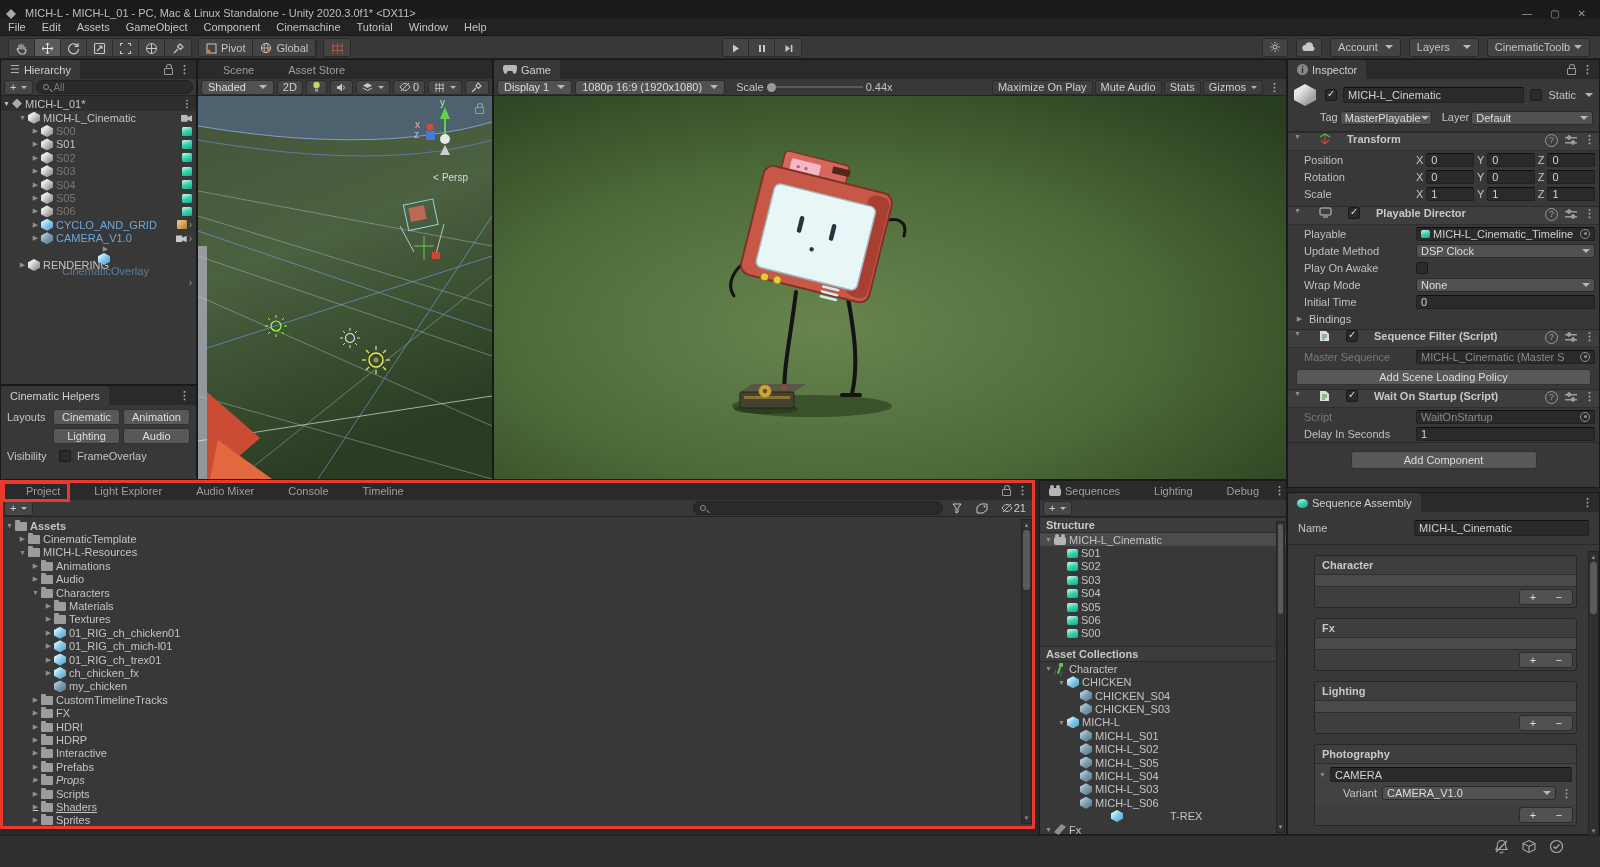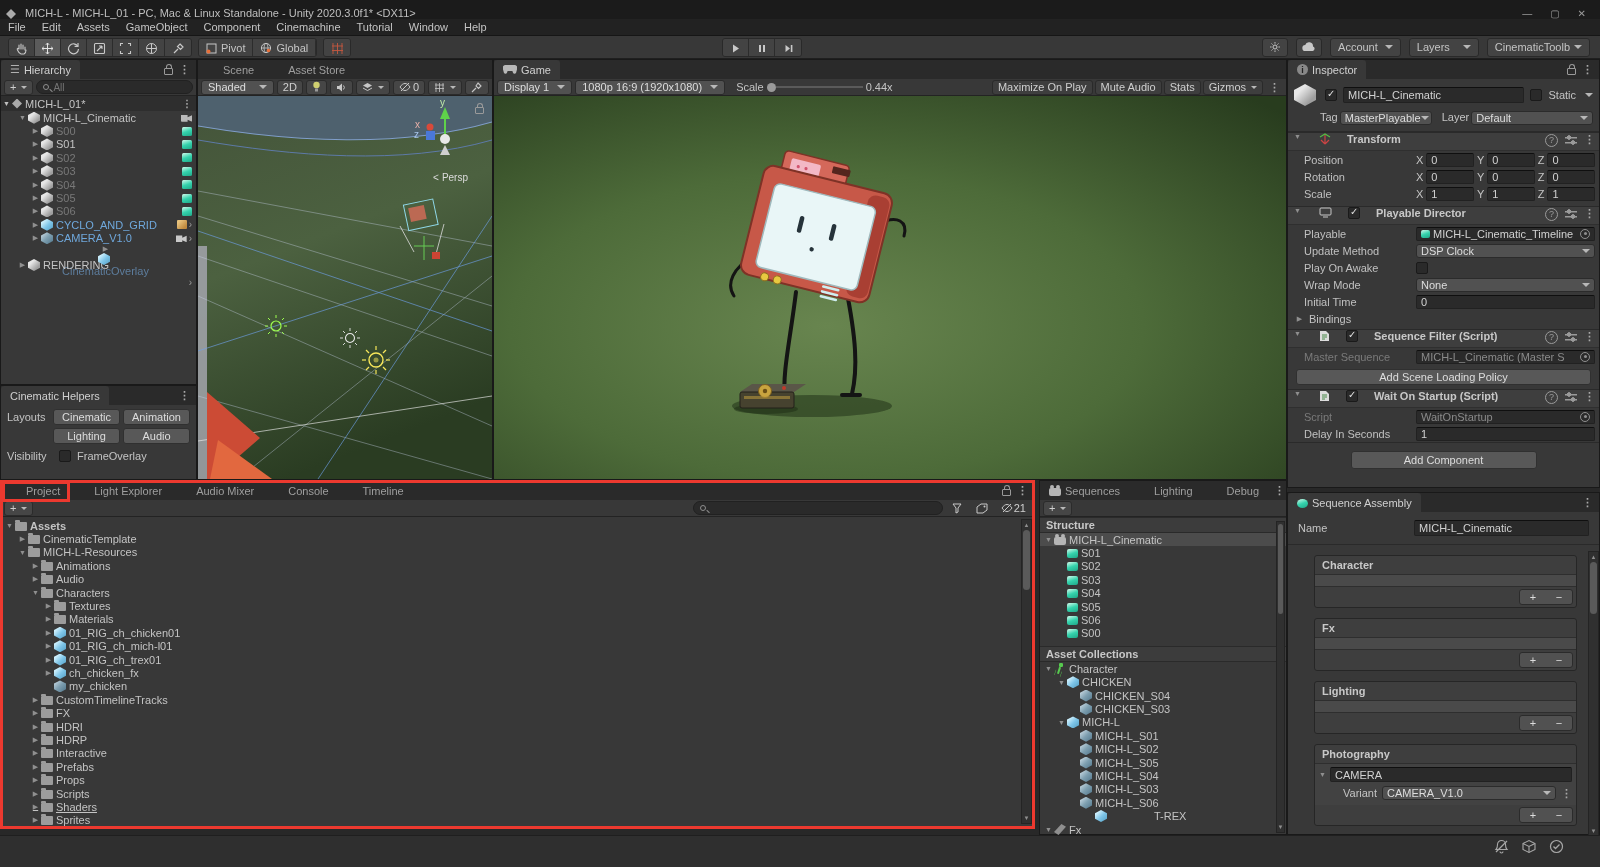--- a/index.html
+++ b/index.html
@@ -939,27 +939,27 @@
 
         <div class="trow" style="padding-left: 29px;">
           <span class="arw">▼</span>
           <span class="icon folder"></span>
           <span class="lbl">Characters</span>
         </div>
 
         <div class="trow" style="padding-left: 42px;">
           <span class="arw">▶</span>
           <span class="icon folder"></span>
+          <span class="lbl">Materials</span>
+        </div>
+
+        <div class="trow" style="padding-left: 42px;">
+          <span class="arw">▶</span>
+          <span class="icon folder"></span>
           <span class="lbl">Textures</span>
-        </div>
-
-        <div class="trow" style="padding-left: 42px;">
-          <span class="arw">▶</span>
-          <span class="icon folder"></span>
-          <span class="lbl">Materials</span>
         </div>
 
         <div class="trow" style="padding-left: 42px;">
           <span class="arw">▶</span>
           <span class="icon cube-blue"></span>
           <span class="lbl">01_RIG_ch_chicken01</span>
         </div>
 
         <div class="trow" style="padding-left: 42px;">
           <span class="arw">▶</span>
@@ -1014,21 +1014,21 @@
           <span class="icon folder"></span>
           <span class="lbl">Interactive</span>
         </div>
 
         <div class="trow" style="padding-left: 29px;">
           <span class="arw">▶</span>
           <span class="icon folder"></span>
           <span class="lbl">Prefabs</span>
         </div>
 
-        <div class="trow" style="padding-left: 29px;">
+        <div class="trow" style="padding-left: 29px; font-style: italic;">
           <span class="arw">▶</span>
           <span class="icon folder"></span>
           <span class="lbl">Props</span>
         </div>
 
         <div class="trow" style="padding-left: 29px;">
           <span class="arw">▶</span>
           <span class="icon folder"></span>
           <span class="lbl">Scripts</span>
         </div>
@@ -1200,21 +1200,21 @@
         <span class="icon cube-variant"></span>
         <span class="lbl">MICH-L_S03</span>
       </div>
 
       <div class="trow" style="padding-left: 29px;">
         <span class="arw"></span>
         <span class="icon cube-variant"></span>
         <span class="lbl">MICH-L_S06</span>
       </div>
 
-      <div class="trow" style="padding-left: 0; gap: 44px;">
+      <div class="trow" style="padding-left: 16px; gap: 44px;">
         <span class="arw"></span>
         <span class="icon cube-blue"></span>
         <span class="lbl">T-REX</span>
       </div>
 
       <div class="trow" style="padding-left: 3px;">
         <span class="arw">▼</span>
         <span class="icon fx"></span>
         <span class="lbl">Fx</span>
       </div>

